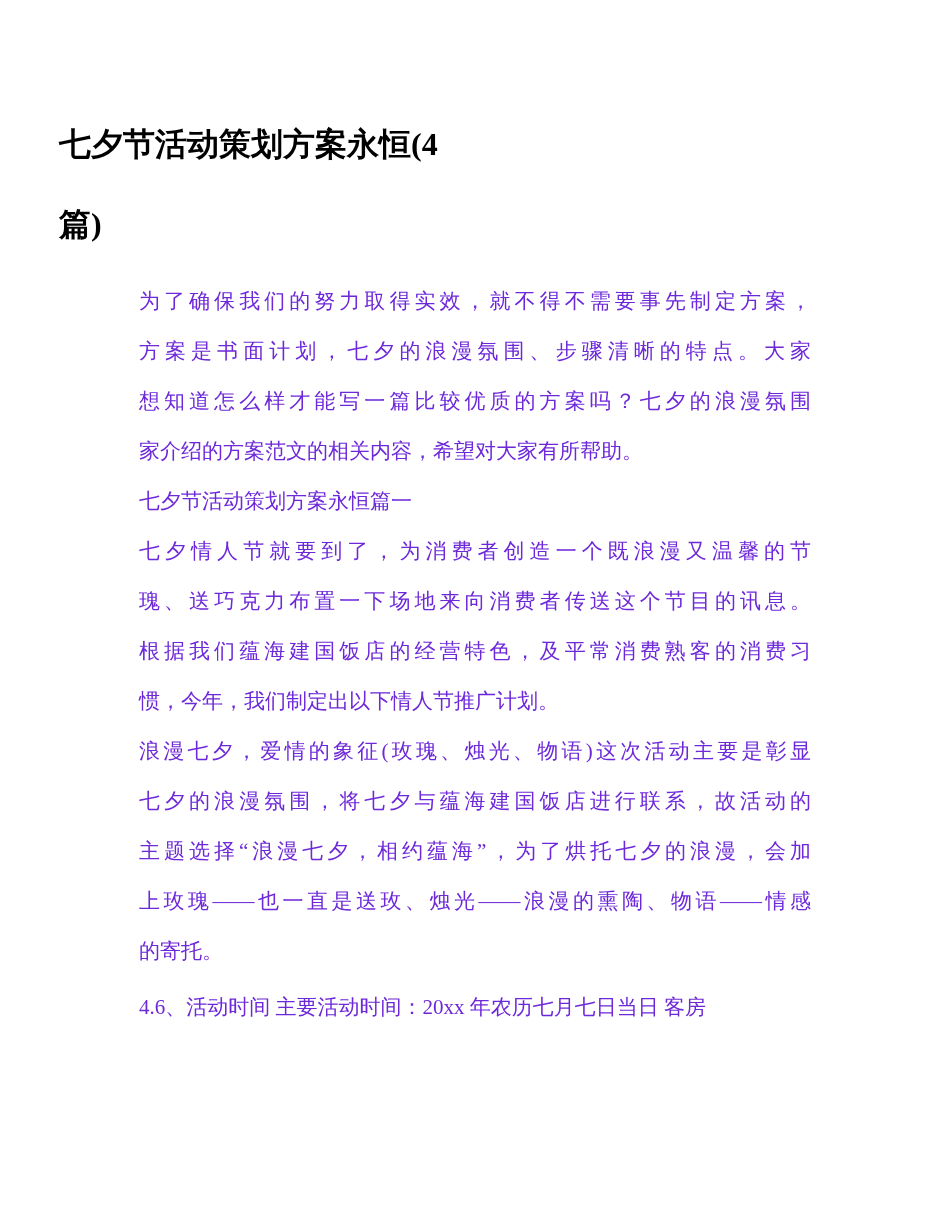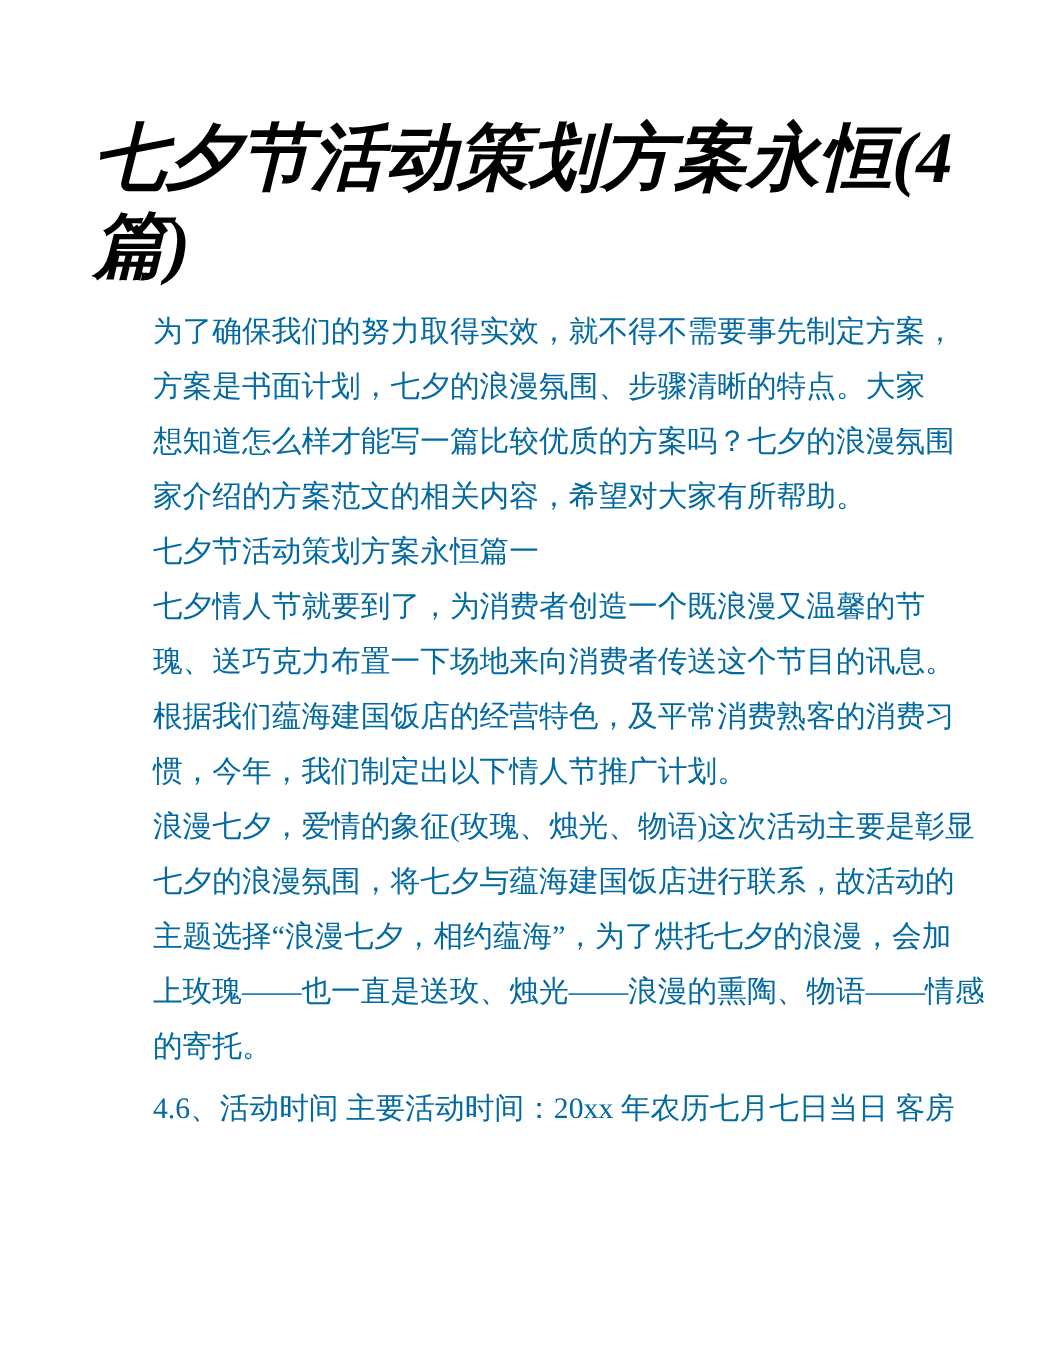--- a/index.html
+++ b/index.html
@@ -15,35 +15,34 @@
     color: #000000;
   }
   .page {
     width: 950px;
     height: 1229px;
     background: #ffffff;
     box-sizing: border-box;
   }
   .title {
     margin: 0;
-    padding: 104px 139px 0 85px;
-    font-size: 66px;
+    padding: 104px 139px 0 59px;
+    font-size: 32px;
     line-height: 80px;
     font-weight: bold;
     color: #000000;
-    font-style: italic;
   }
   .title .tline {
     white-space: nowrap;
   }
   .content {
     padding: 12px 139px 0 139px;
-    font-size: 27px;
+    font-size: 21px;
     line-height: 50px;
-    color: #0369a1;
+    color: #6d28d9;
   }
   .block { margin: 0; }
   .block.extra-space { margin-top: 6px; }
   .line {
     white-space: nowrap;
     overflow: visible;
   }
   
   .line.just {
     text-align: justify;

